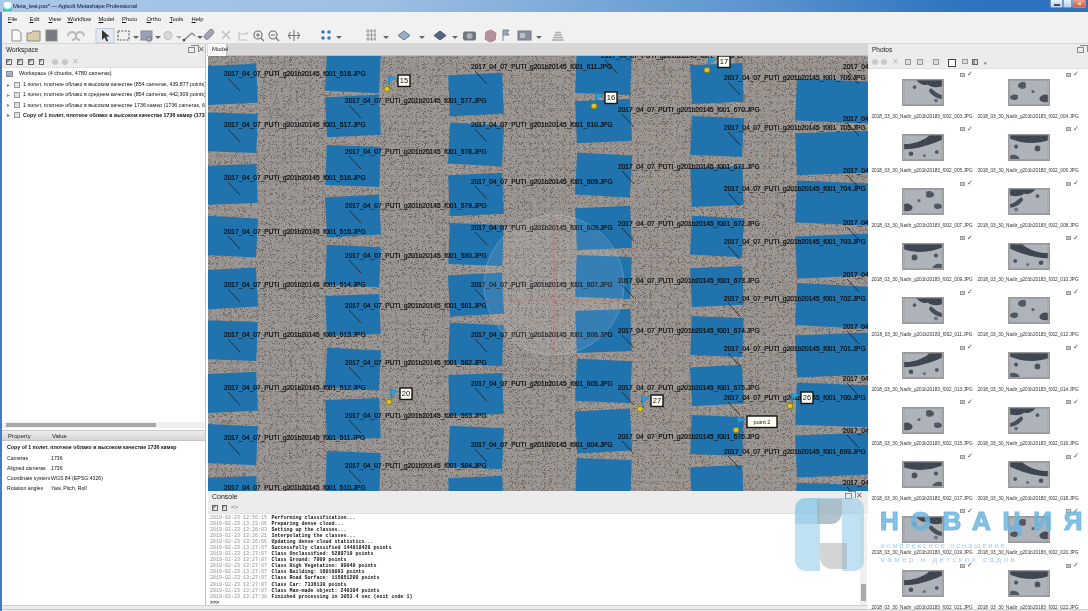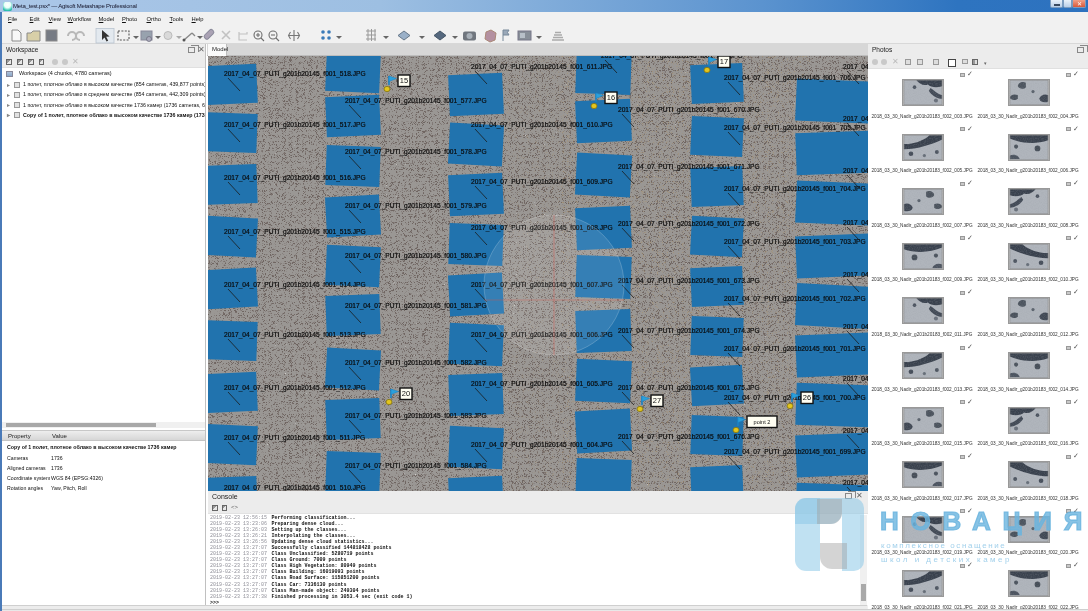--- a/index.html
+++ b/index.html
@@ -744,15 +744,15 @@
   <div id="lborder"></div>
 
   <div id="wm">
     <div class="wmb" style="left:795px;top:498px;width:25px;height:73px;border-radius:11px 0 0 11px"></div>
     <div class="wmb" style="left:795px;top:498px;width:47px;height:26px;border-radius:11px 0 12px 0"></div>
     <div class="wmb" style="left:842px;top:498px;width:22px;height:73px;border-radius:0 10px 10px 0"></div>
     <div class="wmg" style="left:817px;top:499px;width:25px;height:25px;border-radius:0 0 11px 0"></div>
     <div class="wmg" style="left:820px;top:543px;width:27px;height:26px;border-radius:0 0 0 12px"></div>
     <div id="wmtxt">НОВАЦИЯ</div>
     <div id="wmsub1">комплексное оснащение</div>
-    <div id="wmsub2">школ и детских камер</div>
+    <div id="wmsub2">камер и детских садов</div>
   </div>
 </div>
 
 </body></html>

